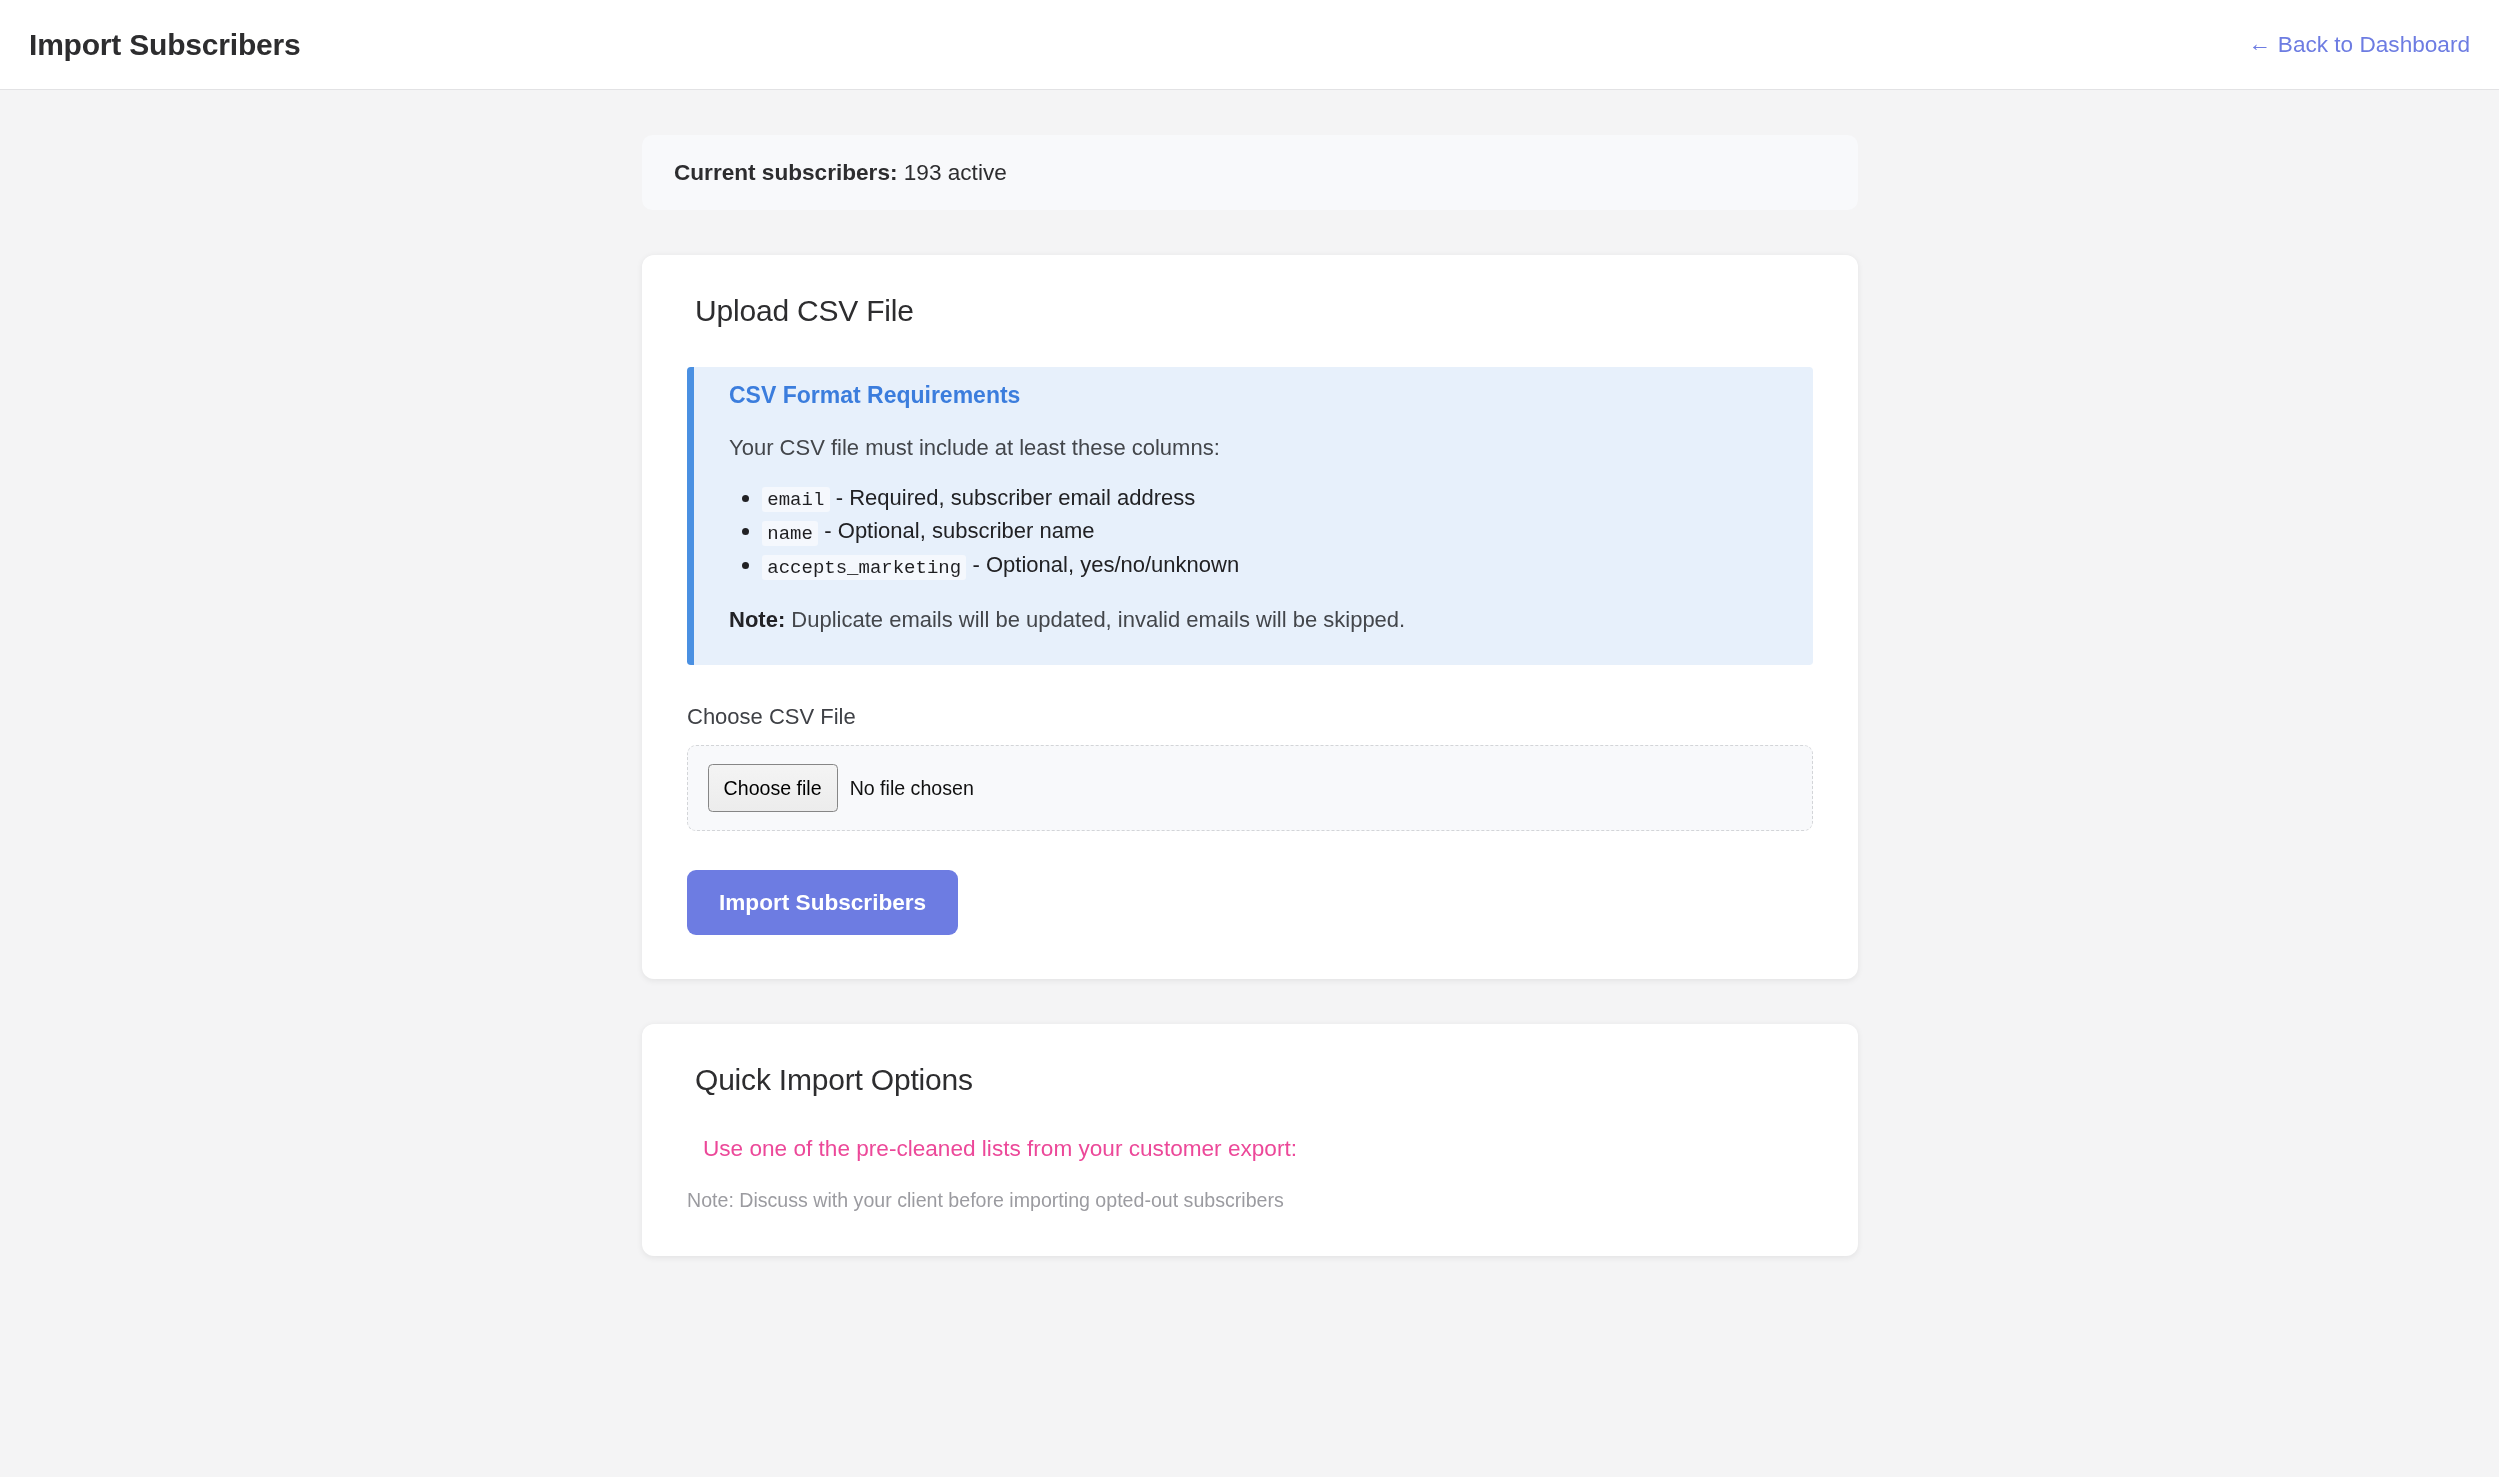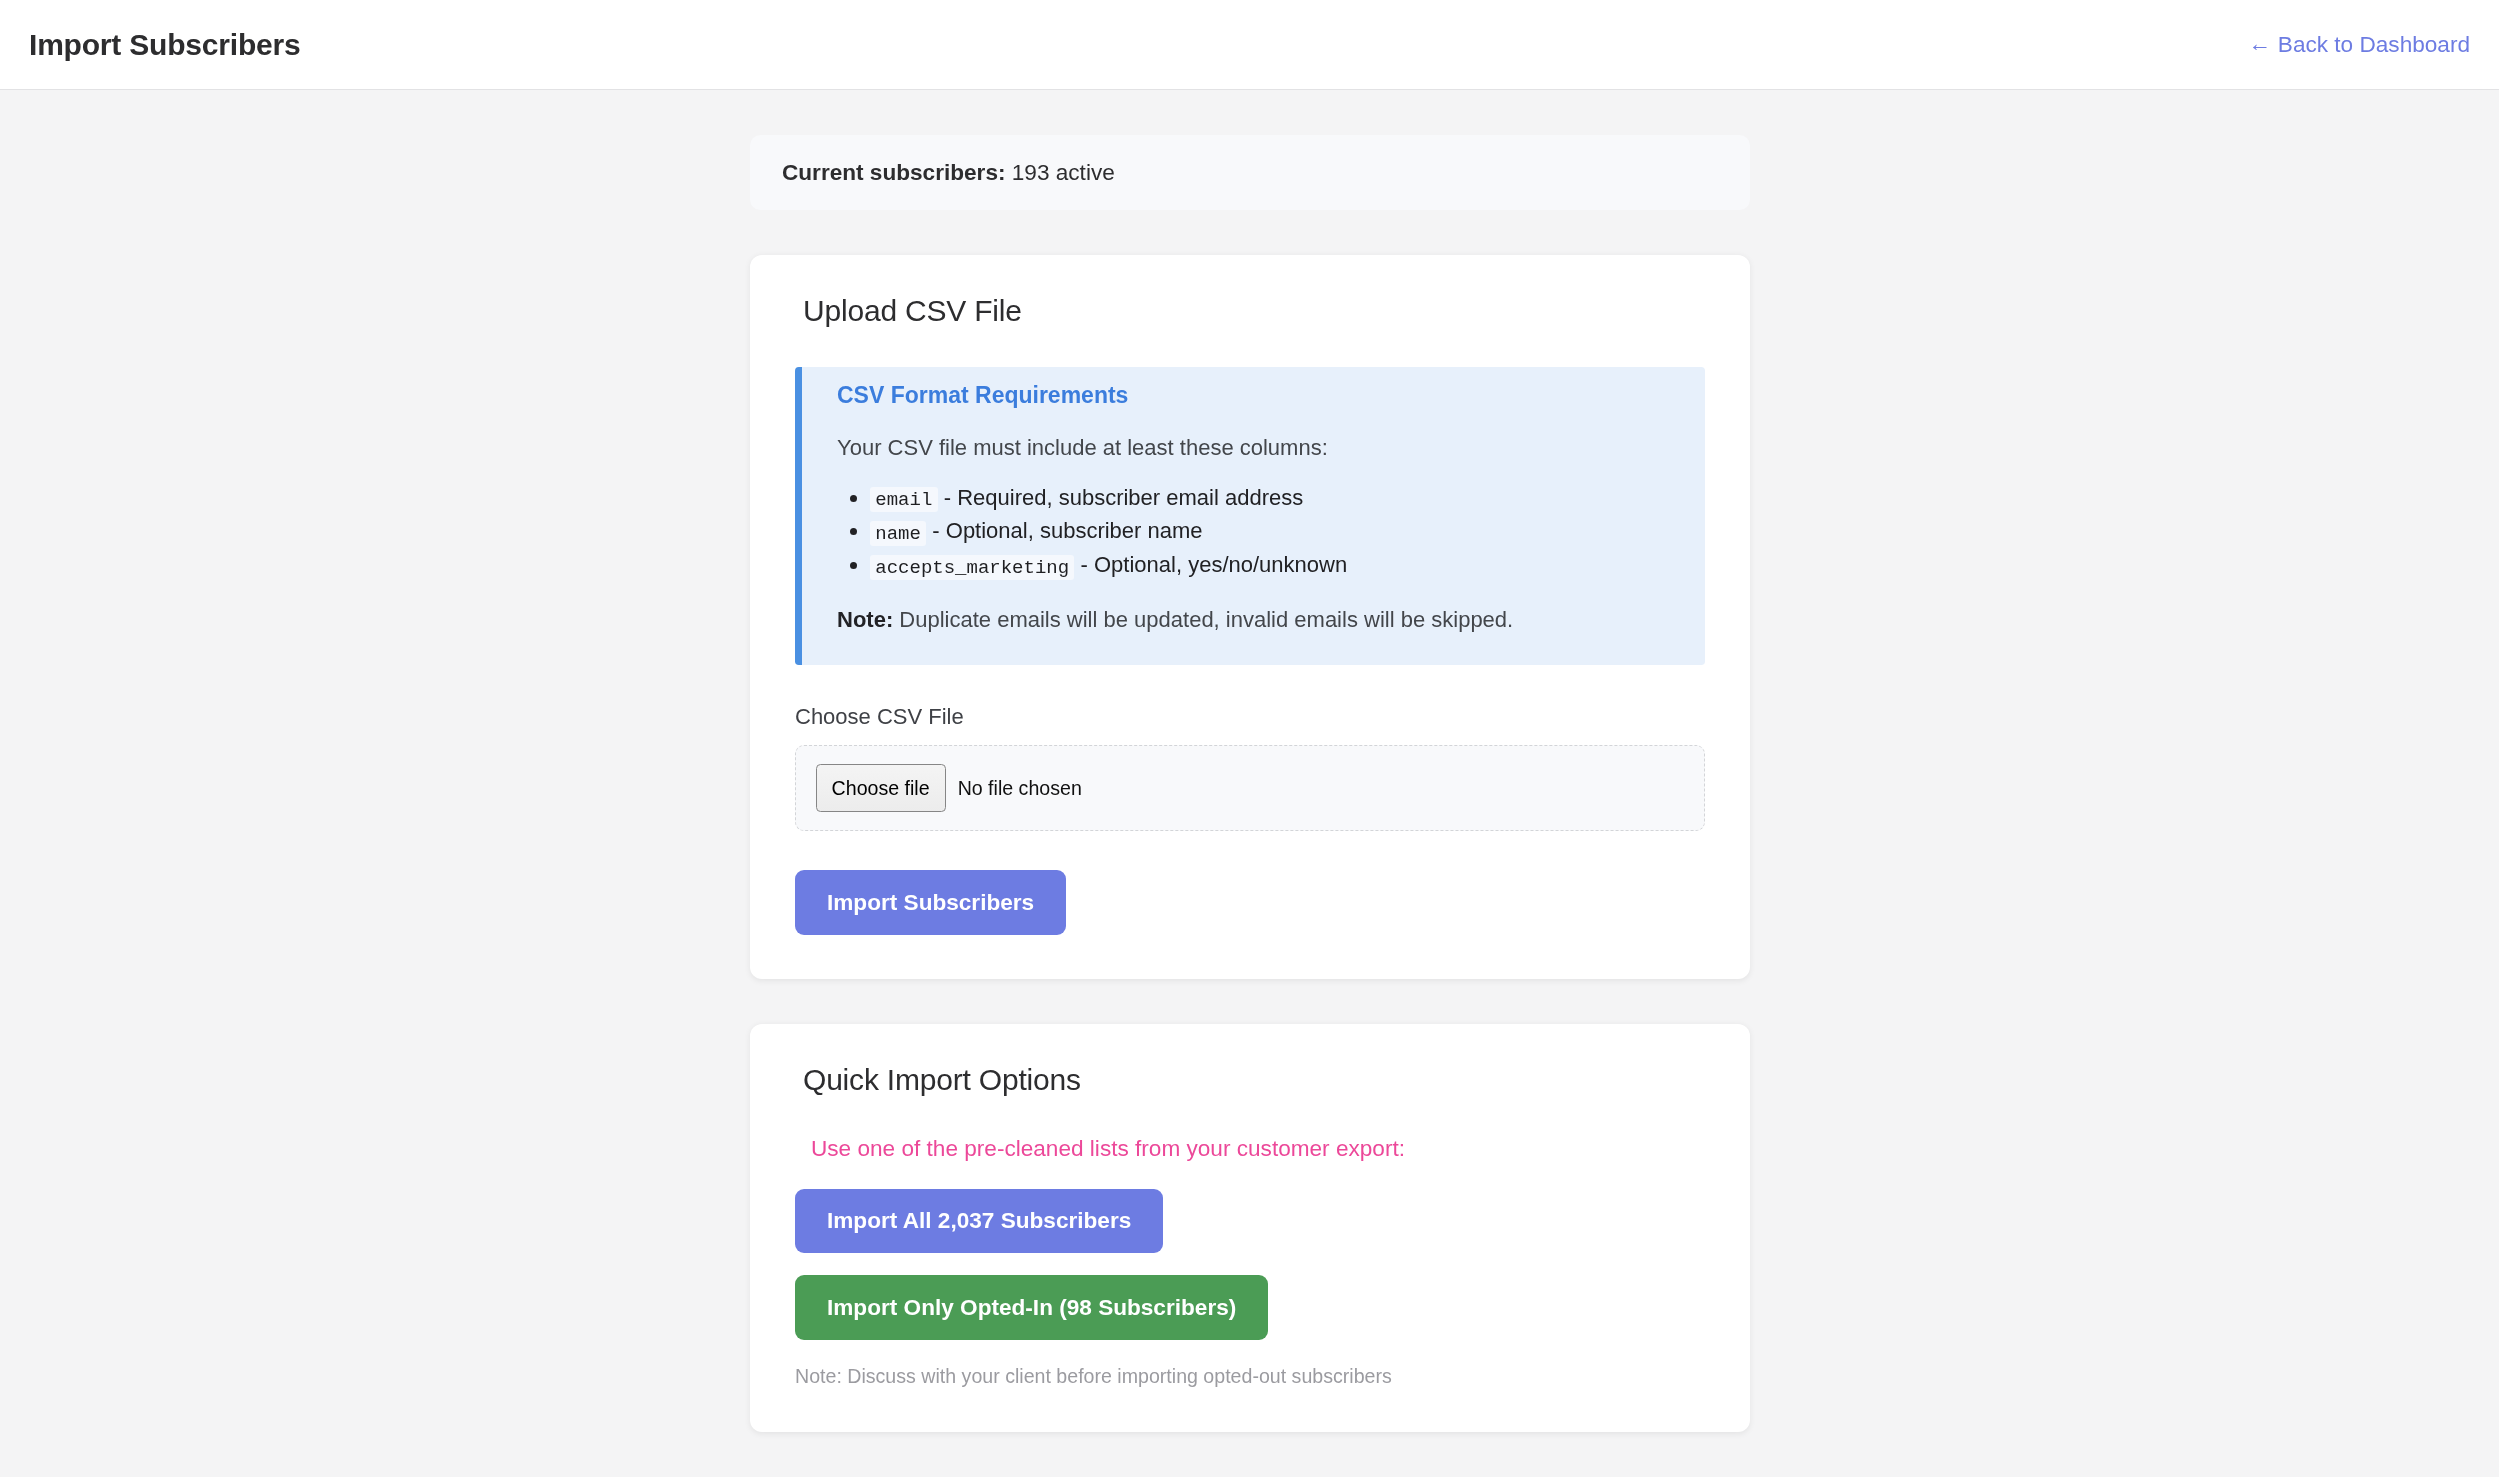--- a/index.html
+++ b/index.html
@@ -45,21 +45,21 @@
     display: inline-block;
   }
 
   
   .page {
     padding-top: 45px;
     display: flex;
     flex-direction: column;
     align-items: center;
   }
-  .wrap { width: 1000px; }
+  .wrap { width: 1216px; }
 
   
   .status-strip {
     background: #f8f9fb;
     border-radius: 10.5px;
     padding: 24px 32px;
     font-size: 22.6px;
     color: #2d2d2f;
     line-height: 1.2;
   }
@@ -241,22 +241,18 @@
           </div>
         </div>
       </div>
 
       <button class="btn btn-primary btn-import-main">Import Subscribers</button>
     </div>
 
     <div class="card">
       <h2 class="card-title">Quick Import Options</h2>
       <p class="lead-text">Use one of the pre-cleaned lists from your customer export:</p>
-      <div class="btn-stack">
-        <button class="btn btn-primary">Import All 2,037 Subscribers</button>
-        <button class="btn btn-success">Import Only Opted-In (98 Subscribers)</button>
-      </div>
       <p class="foot-note">Note: Discuss with your client before importing opted-out subscribers</p>
     </div>
 
   </div>
 </div>
 
 
 </body></html>

